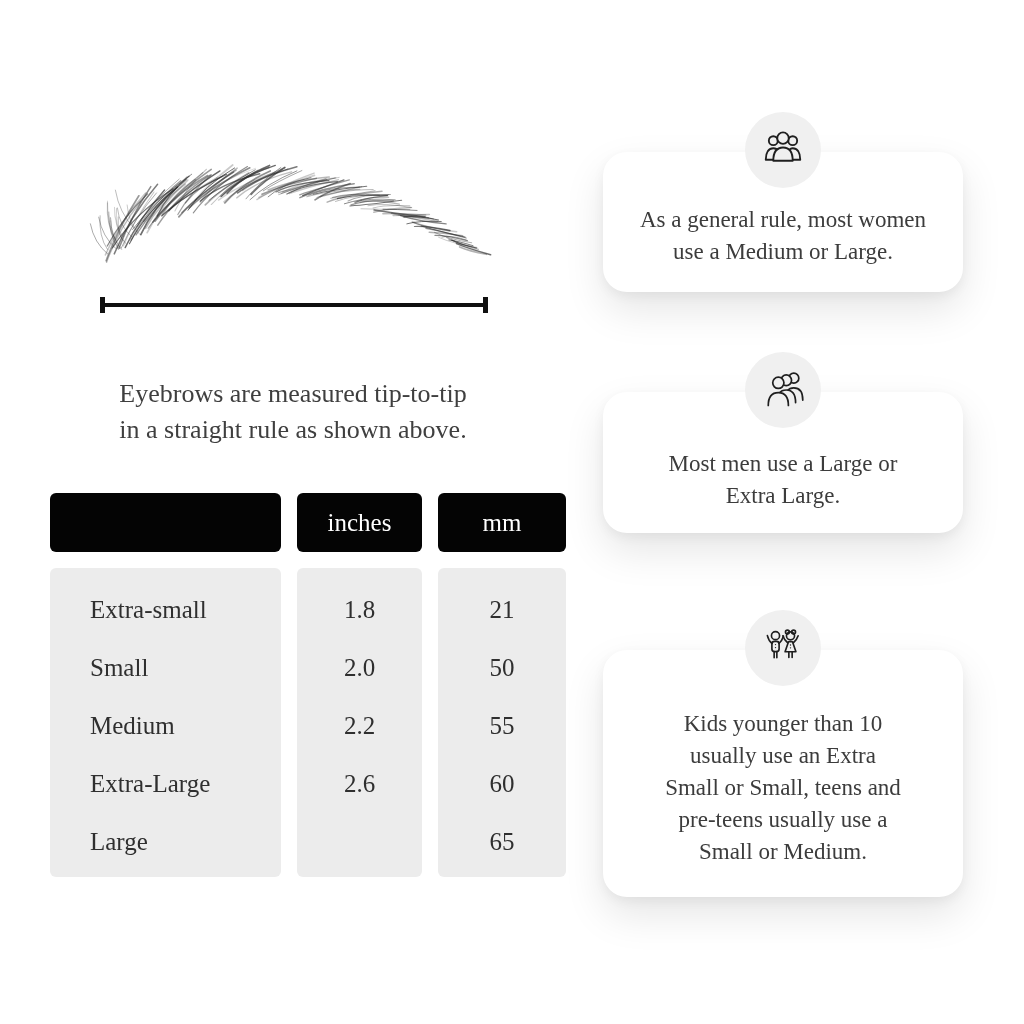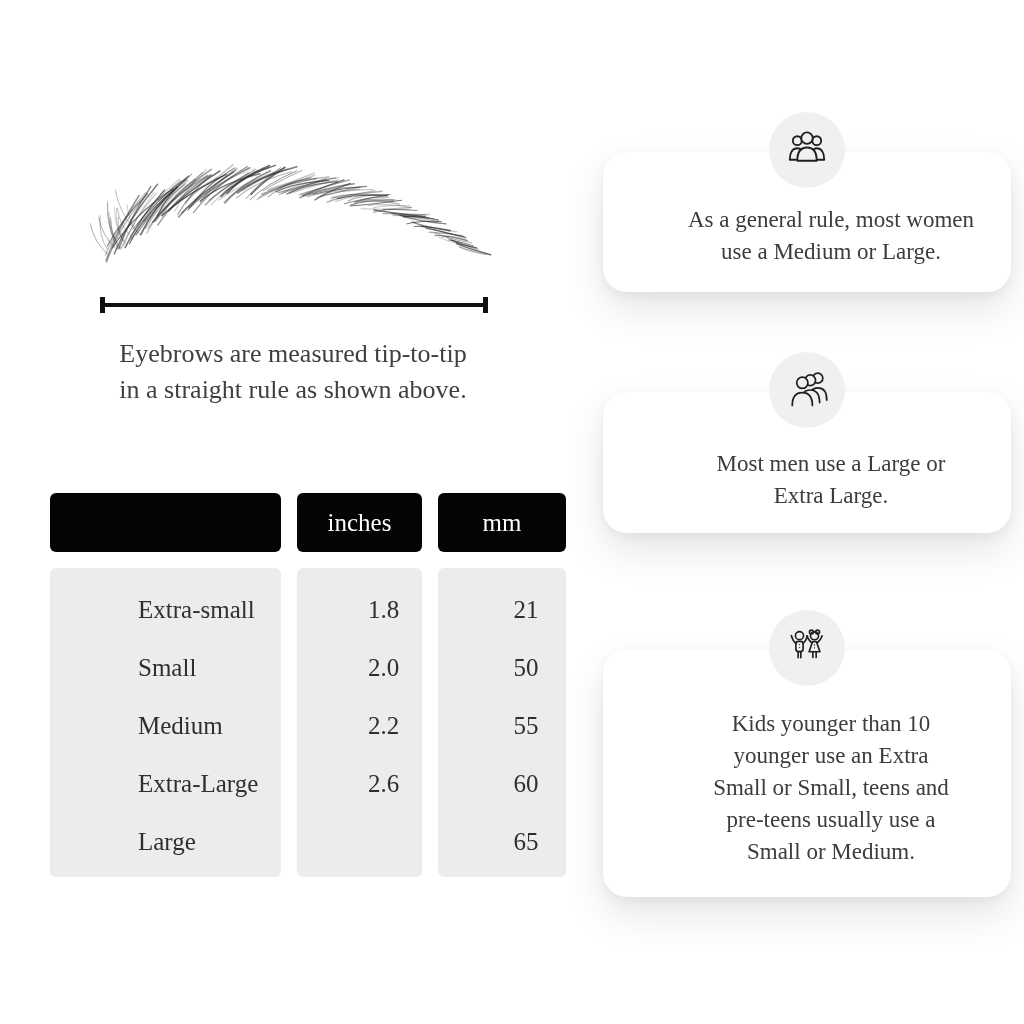--- a/index.html
+++ b/index.html
@@ -7,35 +7,35 @@
     position:relative;width:1024px;height:1024px;background:#ffffff;overflow:hidden;
     font-family:"Liberation Serif","DejaVu Serif",serif;color:#3a3a3a;
   }
   
   .brow-wrap{position:absolute;left:85px;top:160px;width:410px;height:124px;}
   .measure-line{position:absolute;left:100px;top:297px;width:388px;height:16px;}
   .measure-line .bar{position:absolute;left:0;right:0;top:6px;height:4px;background:#101010;}
   .measure-line .tick{position:absolute;top:0;width:5px;height:16px;background:#101010;}
   .measure-line .tick.left{left:0;}
   .measure-line .tick.right{right:0;}
-  .caption{position:absolute;left:43px;top:336px;width:500px;text-align:center;
+  .caption{position:absolute;left:43px;top:376px;width:500px;text-align:center;
     font-size:26px;line-height:36px;color:#3f3f3f;}
   
   .size-table{position:absolute;left:50px;top:493px;display:grid;
     grid-template-columns:231px 125px 128px;grid-template-rows:59px 309px;gap:16px;}
   .th{background:#040404;border-radius:6px;color:#ffffff;font-size:25px;
     display:flex;align-items:center;justify-content:center;}
   .tbody-col{background:#ececec;border-radius:6px;padding-top:13px;
     display:flex;flex-direction:column;font-size:25px;color:#2f2f2f;}
-  .cell{height:58px;display:flex;align-items:center;justify-content:center;margin-left:48px;}
+  .cell{height:58px;display:flex;align-items:center;justify-content:center;}
   .tbody-col.labels .cell{justify-content:flex-start;padding-left:40px;}
   
   .card{position:absolute;left:603px;width:360px;background:#ffffff;border-radius:24px;
     box-shadow:0 18px 40px rgba(0,0,0,0.10),0 4px 12px rgba(0,0,0,0.05);
-    display:flex;flex-direction:column;align-items:center;padding-left:48px;}
+    display:flex;flex-direction:column;align-items:center;}
   .card .badge{position:absolute;top:-40px;left:50%;margin-left:-38px;width:76px;height:76px;
     border-radius:50%;background:#f0f0f0;display:flex;align-items:center;justify-content:center;}
   .card .card-text{text-align:center;font-size:23px;line-height:32px;color:#3c3c3c;}
   .card1{top:152px;height:140px;}
   .card2{top:392px;height:141px;}
   .card3{top:650px;height:247px;}
   .card1 .card-text{padding-top:52px;}
   .card2 .card-text{padding-top:56px;}
   .card3 .card-text{padding-top:58px;}
   .icon-svg{display:block;}
@@ -276,20 +276,20 @@
         <path d="M39.8,37 V44.6"></path>
           <path d="M44.2,37 V44.6"></path>
         <path d="M38.2,25 Q33.6,21.5 31.8,15.8"></path>
         <path d="M45.8,25 Q50.4,21.5 52.2,15.8"></path>
         <circle cx="42" cy="28" r="0.9" fill="#1f1f1f" stroke="none"></circle>
         <circle cx="42" cy="31.8" r="0.9" fill="#1f1f1f" stroke="none"></circle>
       </svg>
     </div>
     <div class="card-text">
       <div>Kids younger than 10</div>
-      <div>younger use an Extra</div>
+      <div>usually use an Extra</div>
       <div>Small or Small, teens and</div>
       <div>pre-teens usually use a</div>
       <div>Small or Medium.</div>
     </div>
   </div>
 
 </div>
 
 </body></html>

